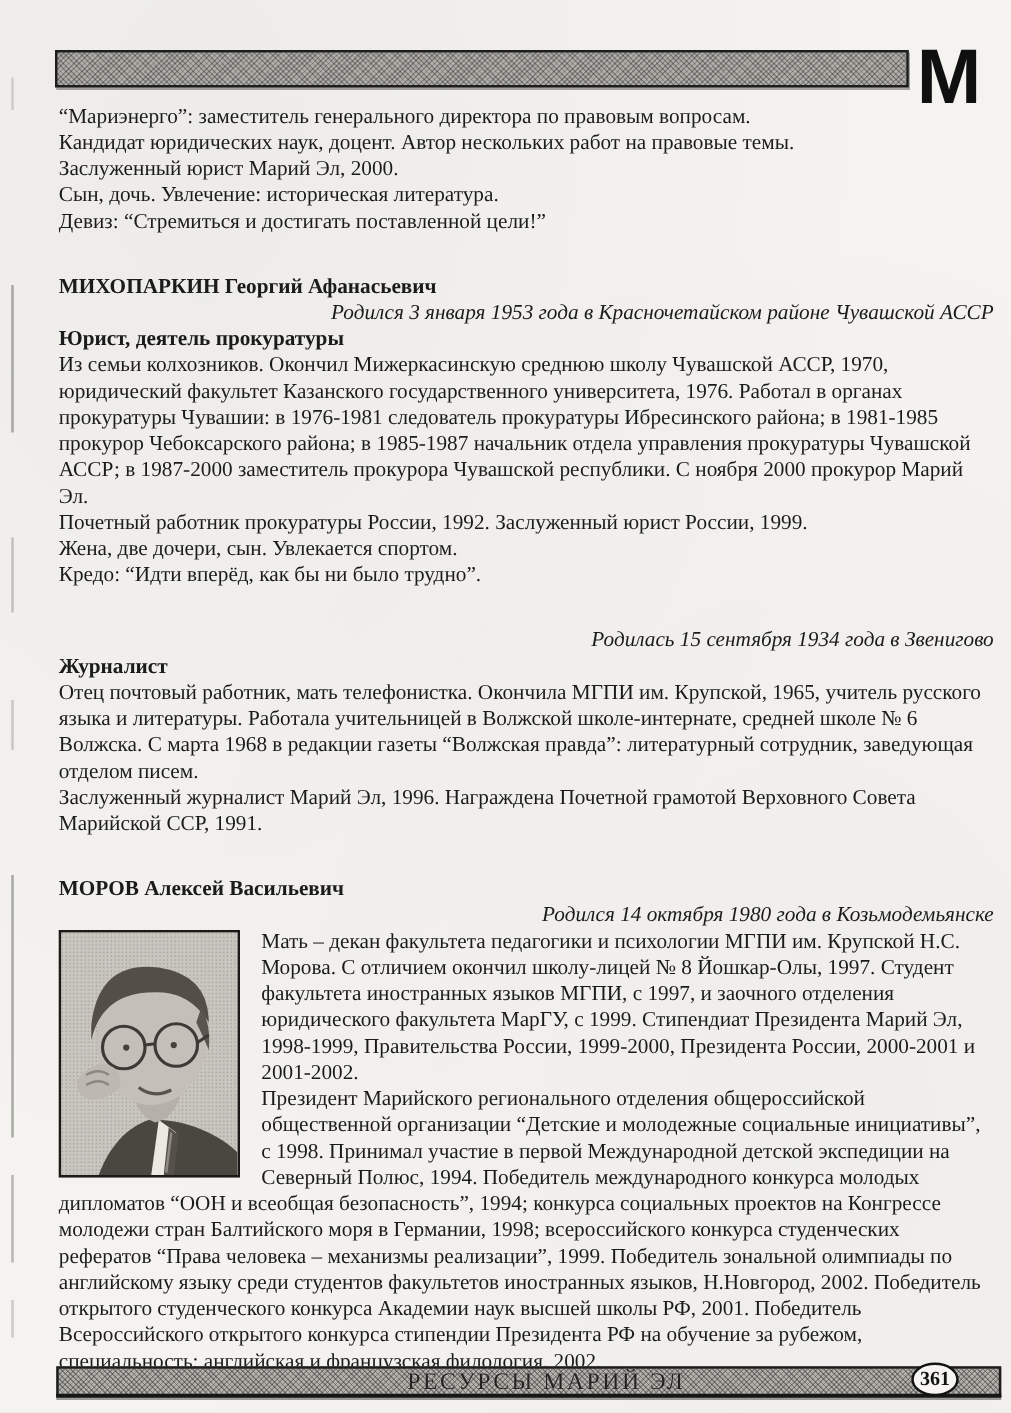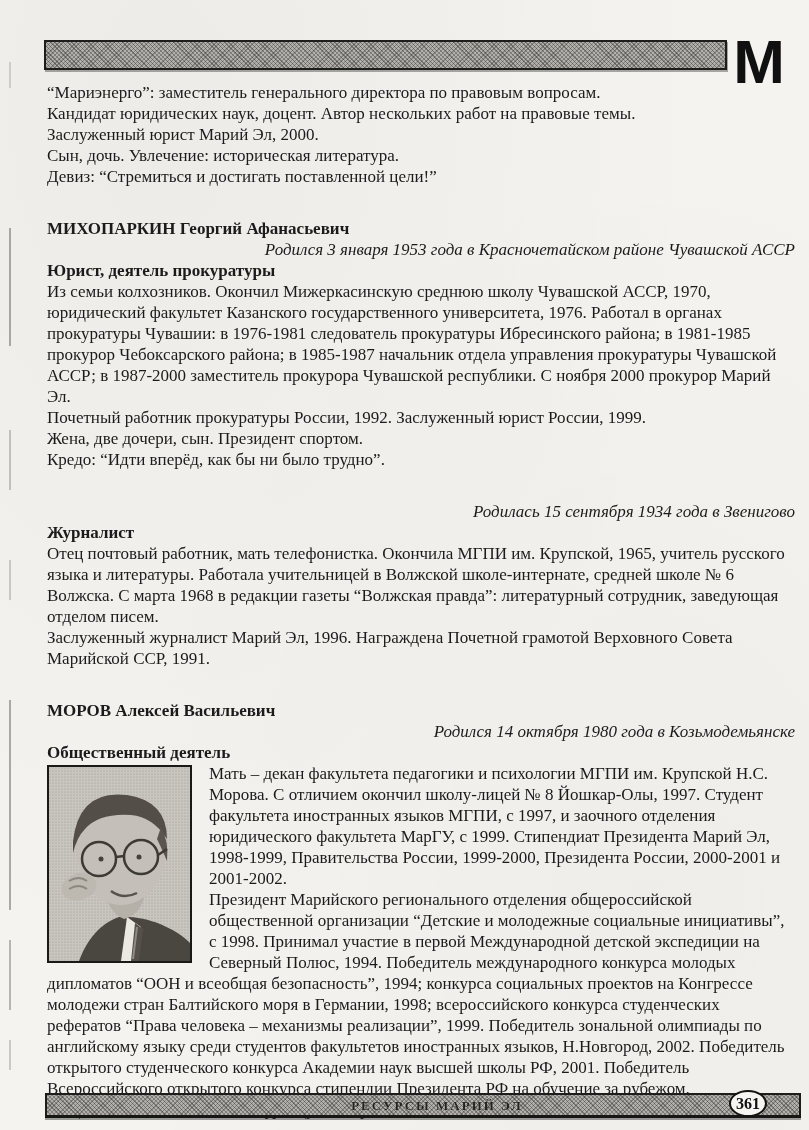--- a/index.html
+++ b/index.html
@@ -60,21 +60,21 @@
   .portrait svg{display:block;width:100%;height:100%;}
 
   
   .footer{position:absolute;left:45px;top:1093px;width:756px;height:25px;}
   .footer-bar{
     position:absolute;inset:0;height:21px;
     display:flex;align-items:center;justify-content:center;
     box-shadow:0 2px 0 rgba(20,20,20,.4);
   }
   .footer-title{
-    font-weight:bold;font-size:13px;letter-spacing:2px;color:#23221f;
+    font-weight:normal;font-size:19px;letter-spacing:2px;color:#23221f;
     text-shadow:0 0 1px rgba(250,250,248,.6);
     margin-left:28px;
   }
   .footer-rule{position:absolute;left:0;right:0;top:22px;border-top:3px solid #161614;}
   .page-badge{
     position:absolute;right:34px;top:-3px;width:38px;height:27px;
     background:#f6f5f1;border:2px solid #131311;border-radius:50%;
     display:flex;align-items:center;justify-content:center;
     font-weight:bold;font-size:16px;color:#111;z-index:2;box-sizing:border-box;
   }
@@ -106,35 +106,34 @@
       <p>Сын, дочь. Увлечение: историческая литература.</p>
       <p>Девиз: “Стремиться и достигать поставленной цели!”</p>
     </div>
 
     <div class="entry">
       <p class="entry-name">МИХОПАРКИН Георгий Афанасьевич</p>
       <p class="entry-birth">Родился 3 января 1953 года в Красночетайском районе Чувашской АССР</p>
       <p class="entry-role">Юрист, деятель прокуратуры</p>
       <p>Из семьи колхозников. Окончил Мижеркасинскую среднюю школу Чувашской АССР, 1970, юридический факультет Казанского государственного университета, 1976. Работал в органах прокуратуры Чувашии: в 1976-1981 следователь прокуратуры Ибресинского района; в 1981-1985 прокурор Чебоксарского района; в 1985-1987 начальник отдела управления прокуратуры Чувашской АССР; в 1987-2000 заместитель прокурора Чувашской республики. С ноября 2000 прокурор Марий Эл.</p>
       <p>Почетный работник прокуратуры России, 1992. Заслуженный юрист России, 1999.</p>
-      <p>Жена, две дочери, сын. Президент спортом.</p>
+      <p>Жена, две дочери, сын. Увлекается спортом.</p>
       <p>Кредо: “Идти вперёд, как бы ни было трудно”.</p>
     </div>
 
     <div class="entry">
       <p class="entry-birth">Родилась 15 сентября 1934 года в Звенигово</p>
       <p class="entry-role">Журналист</p>
       <p>Отец почтовый работник, мать телефонистка. Окончила МГПИ им. Крупской, 1965, учитель русского языка и литературы. Работала учительницей в Волжской школе-интернате, средней школе № 6 Волжска. С марта 1968 в редакции газеты “Волжская правда”: литературный сотрудник, заведующая отделом писем.</p>
       <p>Заслуженный журналист Марий Эл, 1996. Награждена Почетной грамотой Верховного Совета Марийской ССР, 1991.</p>
     </div>
 
     <div class="entry">
       <p class="entry-name">МОРОВ Алексей Васильевич</p>
       <p class="entry-birth">Родился 14 октября 1980 года в Козьмодемьянске</p>
-      <p class="entry-role">Общественный деятель</p>
       <div class="portrait">
         <svg viewBox="0 0 141 194" preserveAspectRatio="none" aria-hidden="true">
           <defs>
             <pattern id="halftone" width="3" height="3" patternUnits="userSpaceOnUse">
               <rect width="3" height="3" fill="#cfccc6"></rect>
               <circle cx="1" cy="1" r="0.55" fill="#8d8a84"></circle>
             </pattern>
           </defs>
           <rect width="141" height="194" fill="url(#halftone)"></rect>
           <rect width="141" height="194" fill="#b7b4ae" opacity="0.25"></rect>

